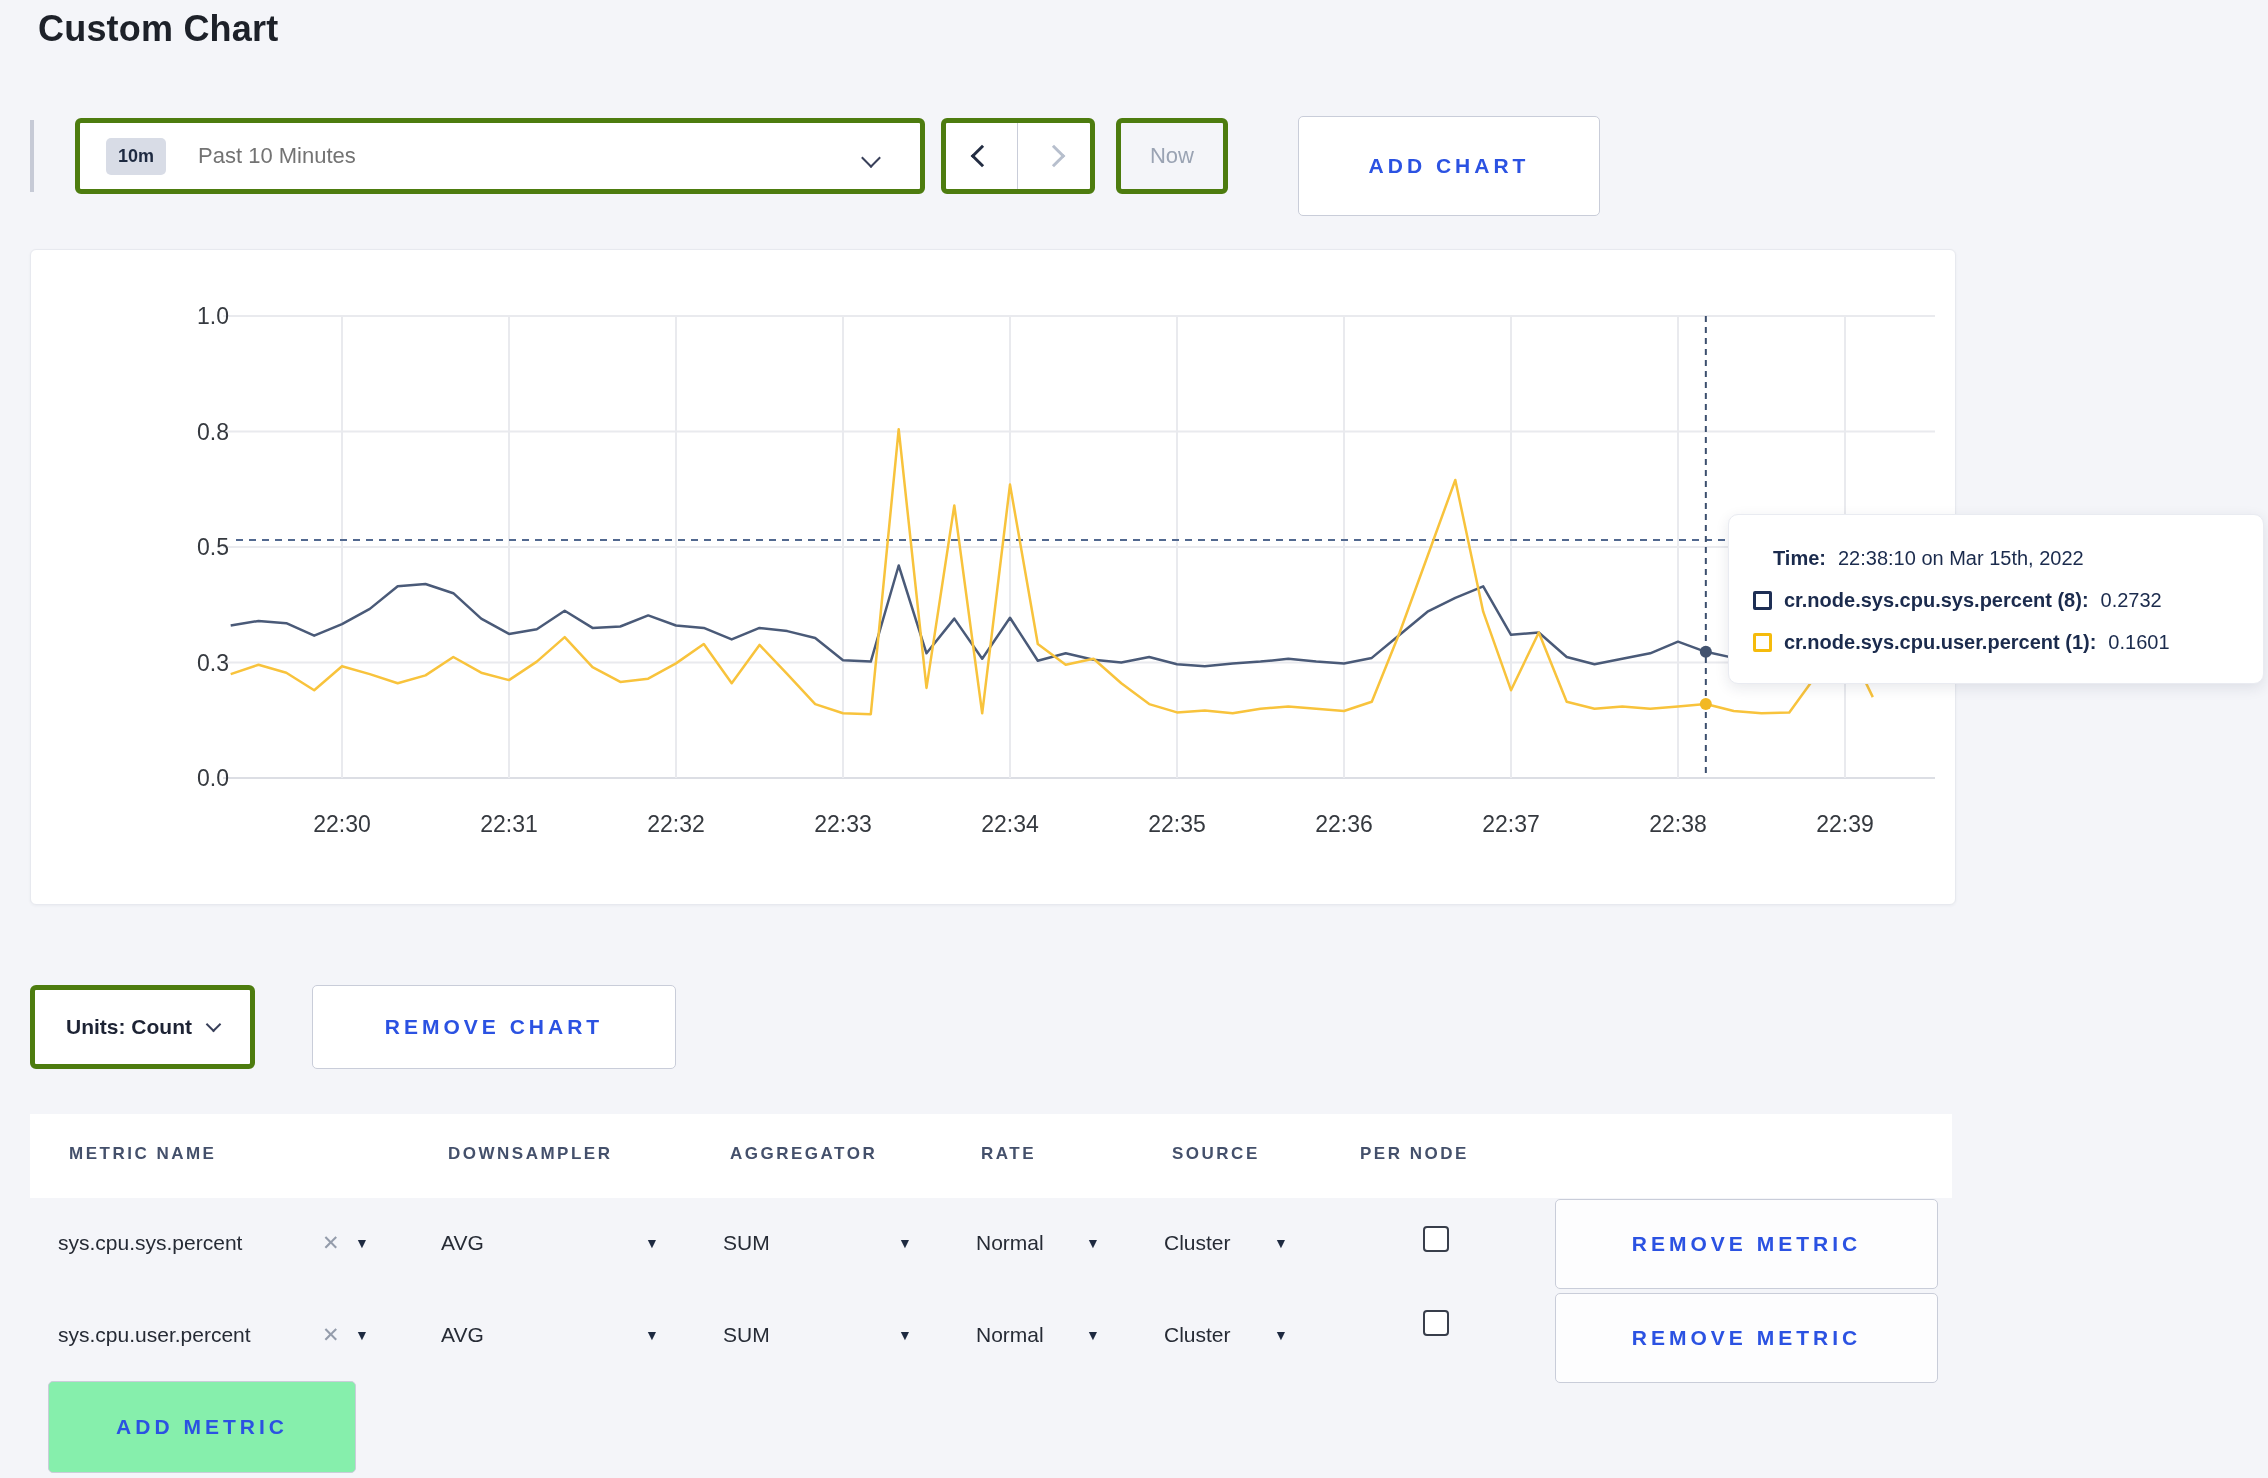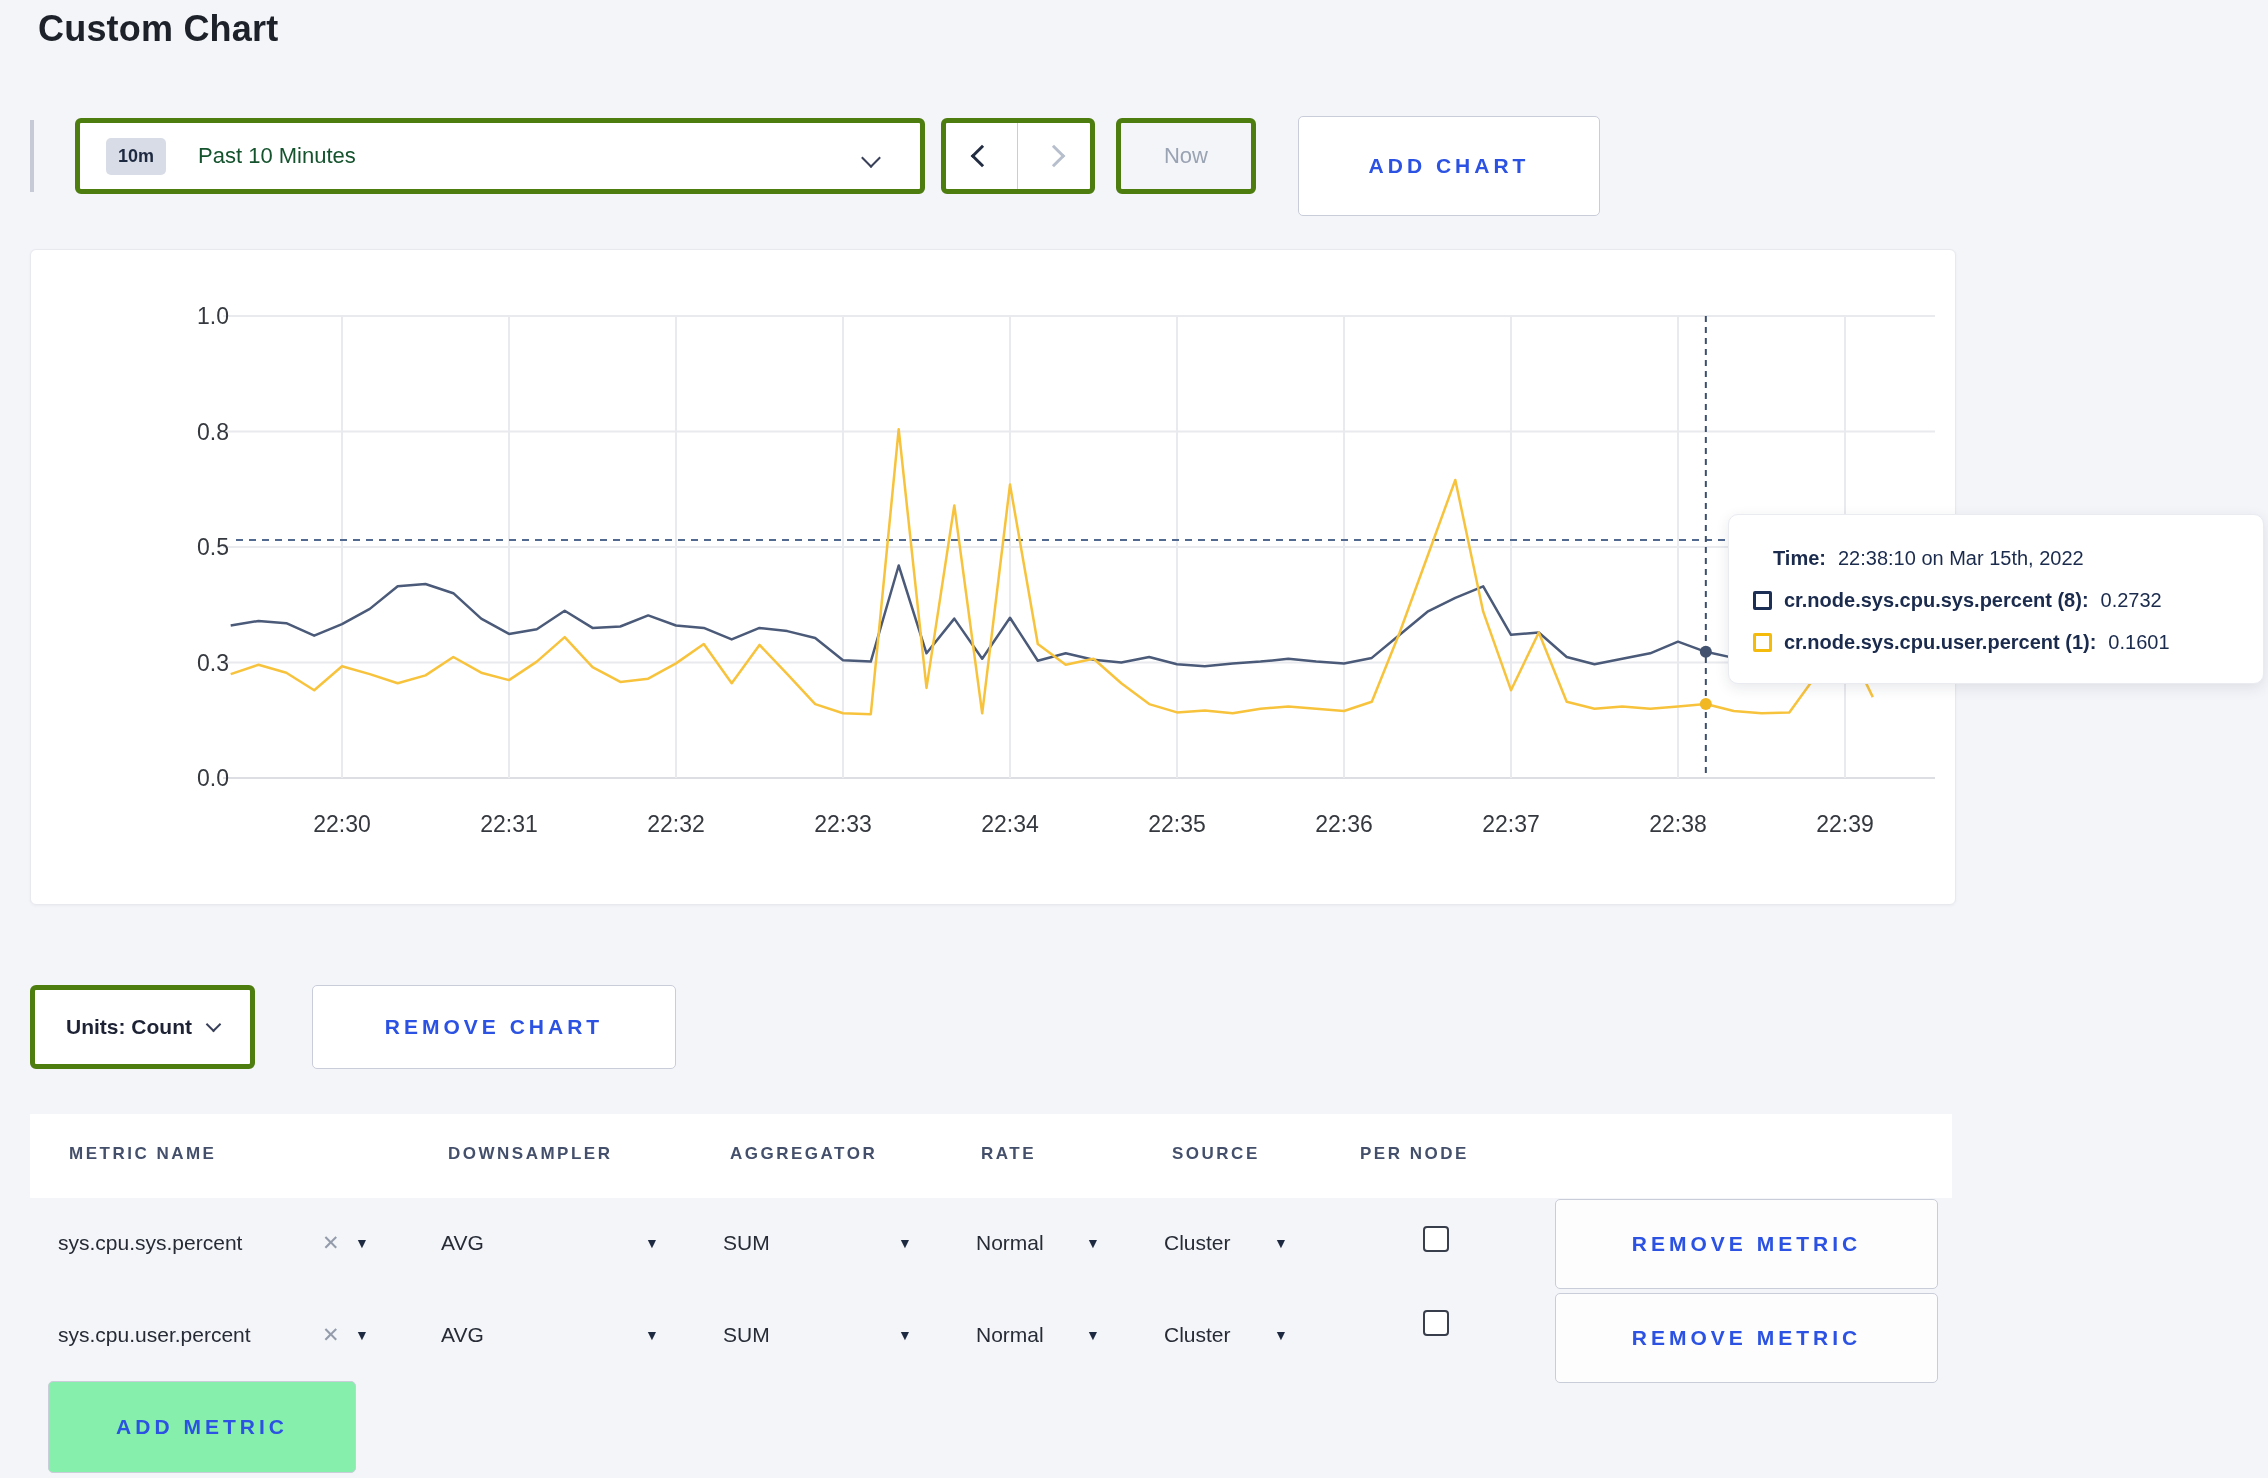--- a/index.html
+++ b/index.html
@@ -23,36 +23,36 @@
   #toolbar-divider { left:30px; top:120px; width:4px; height:72px; background:#c6cad6; }
   .ctl {
     border:5px solid #4d7c0f; border-radius:6px; background:#ffffff;
     display:flex; align-items:center;
   }
   #time-select { left:75px; top:118px; width:850px; height:76px; cursor:pointer; }
   #time-badge {
     margin-left:26px; background:#d8dce6; color:#1d2940;
     font-size:18px; font-weight:700; padding:8px 12px; border-radius:5px;
   }
-  #time-label { margin-left:32px; font-size:22px; color:#14532d; font-weight:500; }
+  #time-label { margin-left:32px; font-size:22px; color:#737373; font-weight:500; }
   .chev {
     width:14px; height:14px; border-right:2px solid #39405a; border-bottom:2px solid #39405a;
     transform:rotate(45deg); display:inline-block;
   }
   #time-chevron { position:absolute; right:42px; top:28px; }
 
   #nav-group { left:941px; top:118px; width:154px; height:76px; padding:0; }
   .nav-half { width:77px; height:100%; display:flex; align-items:center; justify-content:center; cursor:pointer; }
   #nav-prev { border-right:1px solid #c9cdd9; }
   .arrow { width:16px; height:16px; border-style:solid; border-width:0 0 3px 3px; transform:rotate(45deg); }
   #prev-icon { border-color:#232d42; }
   #next-icon { transform:rotate(-135deg); border-color:#b7bfcd; }
 
   #now-button {
-    left:1116px; top:118px; width:140px; height:76px; background:transparent;
+    left:1116px; top:118px; width:112px; height:76px; background:transparent;
     justify-content:center; cursor:default;
   }
   #now-button span { font-size:22px; color:#9aa3b3; }
 
   .blue-btn {
     border:1px solid #c9cdd9; border-radius:5px; background:#ffffff;
     display:flex; align-items:center; justify-content:center;
     color:#2b52e2; font-size:21px; font-weight:600; letter-spacing:4px;
     cursor:pointer;
   }

